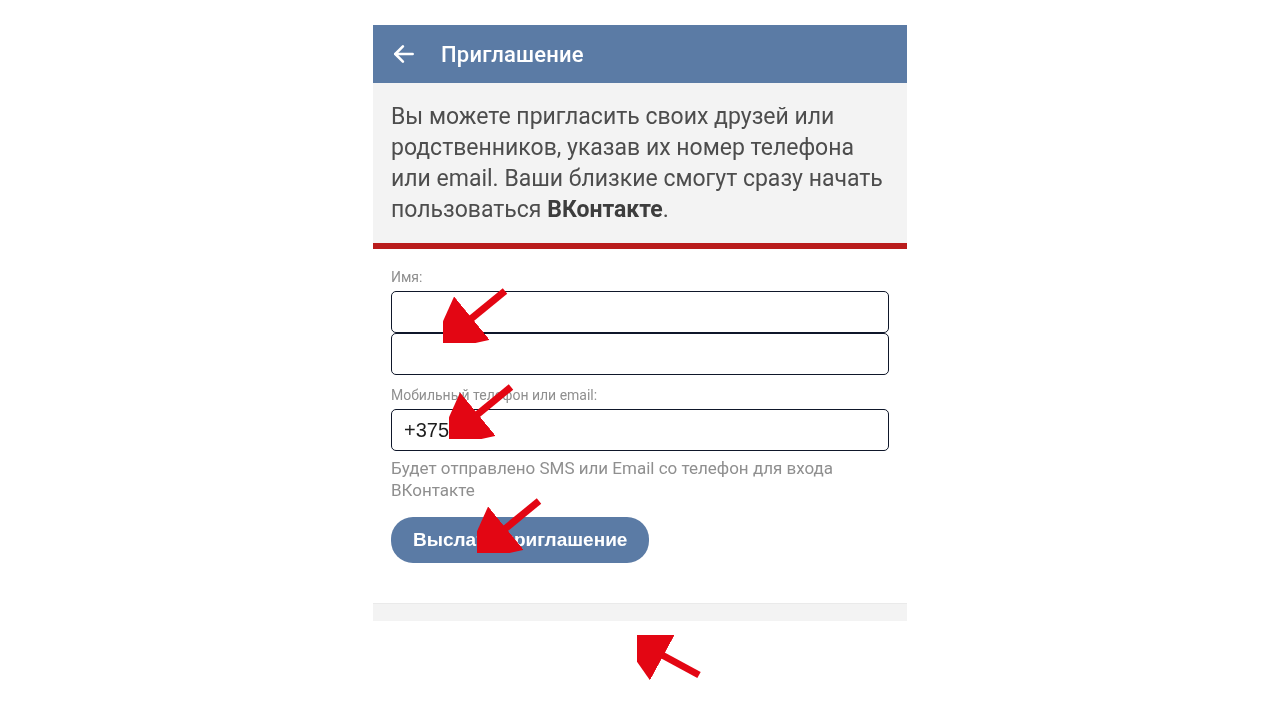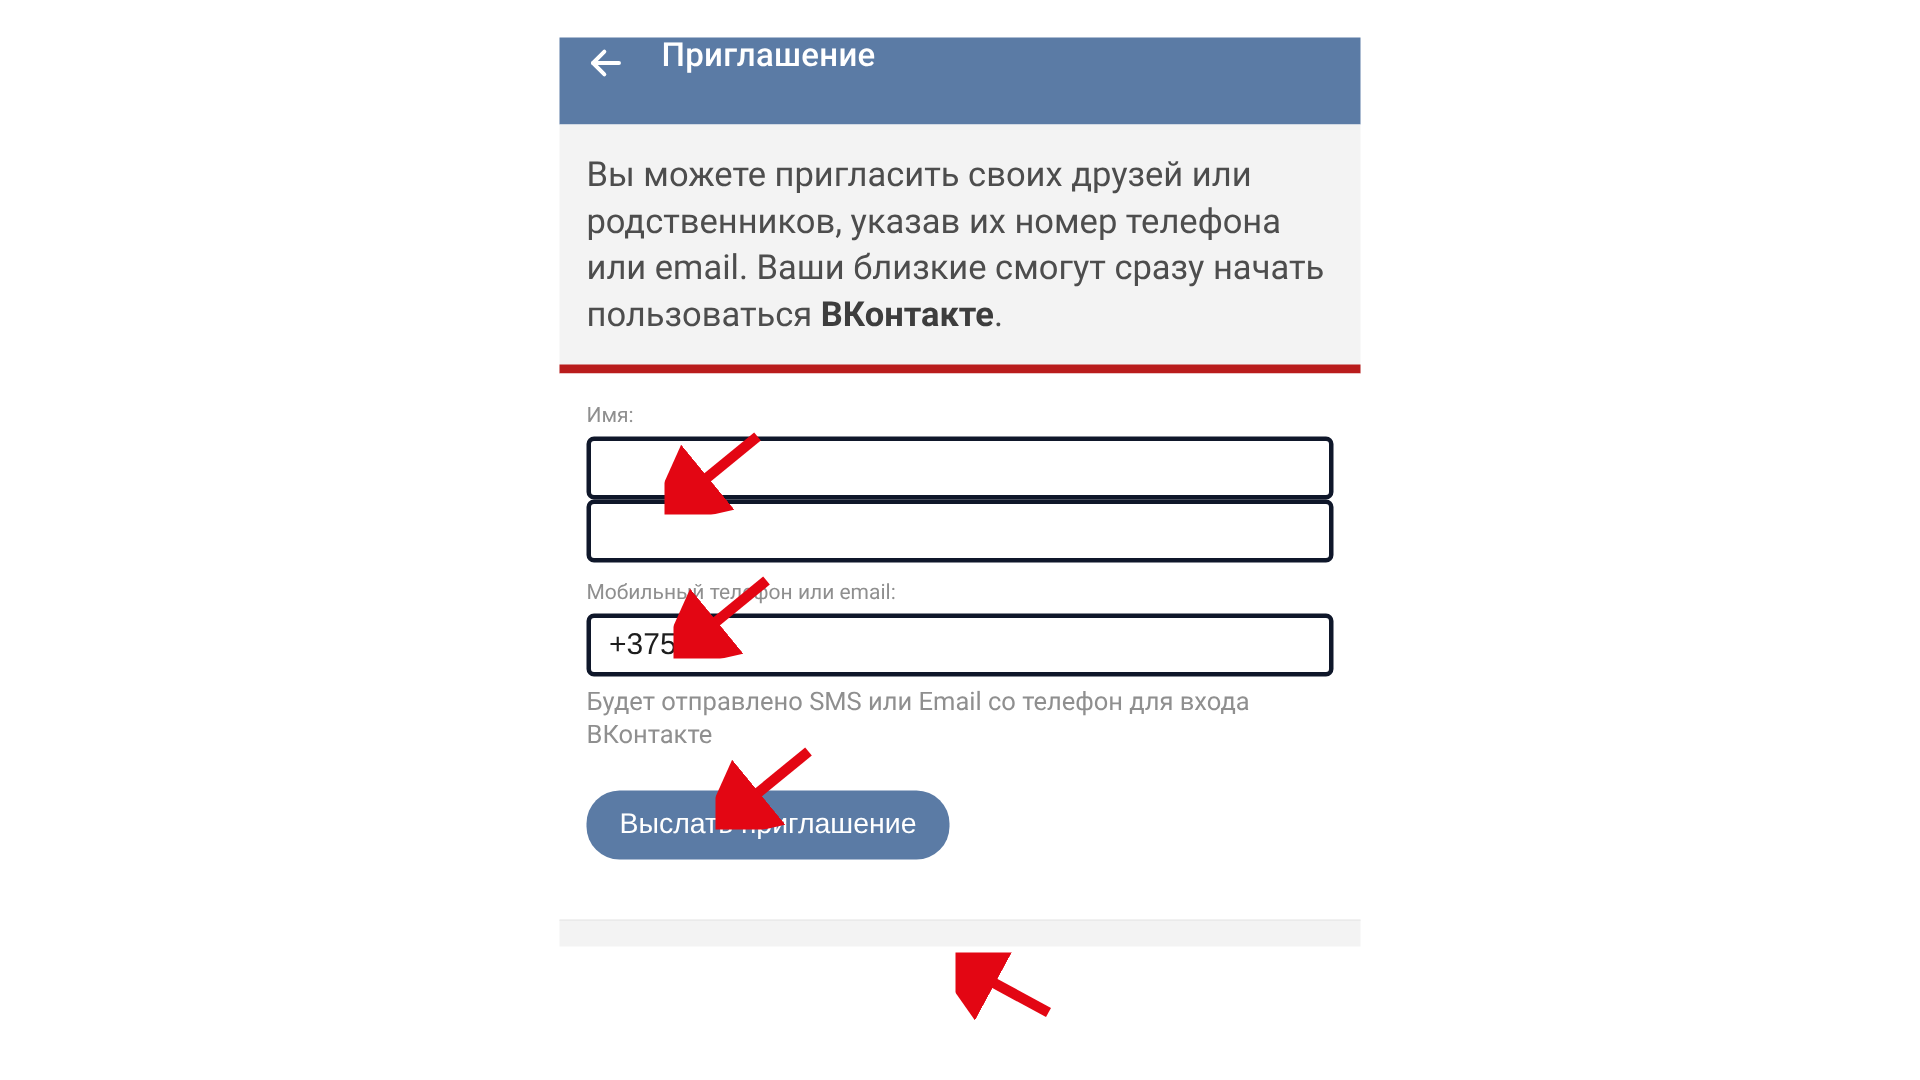--- a/index.html
+++ b/index.html
@@ -20,20 +20,21 @@
     width: 536px;
     margin-top: 24px;
     background: #ffffff;
     border: 1px solid #ffffff;
     position: relative;
   }
   .header {
     background: #5b7ba5;
     height: 58px;
     display: flex;
+    align-items: center;
     padding: 0 14px;
     color: #ffffff;
   }
   .back-btn {
     width: 34px; height: 34px;
     display: flex; align-items: center; justify-content: center;
     cursor: pointer;
   }
   .back-btn svg { stroke: #ffffff; }
   .header-title {
@@ -58,43 +59,43 @@
   .field-label {
     color: #8f8f8f;
     font-size: 14px;
     margin-bottom: 6px;
     margin-top: 12px;
   }
   .field-label:first-child { margin-top: 2px; }
   .text-input {
     width: 100%;
     height: 42px;
-    border: 3px solid #0f172a;
+    border: 1px solid #0f172a;
     border-radius: 5px;
     padding: 0 12px;
     font-size: 20px;
     color: #1d1d1d;
     background: #ffffff;
     outline: none;
   }
   .hint {
     color: #8f8f8f;
     font-size: 17px;
     line-height: 1.3;
     margin-top: 6px;
   }
   .submit-btn {
-    margin-top: 26px;
+    margin-top: 16px;
     background: #5b7ba5;
     color: #ffffff;
     border: none;
     border-radius: 22px;
     padding: 12px 22px;
     font-size: 19px;
-    font-weight: 400;
+    font-weight: 700;
     cursor: pointer;
   }
   .footer-strip {
     height: 18px;
     background: #f3f3f3;
     border-top: 1px solid #eaeaea;
     margin-top: 18px;
   }
   .arrow {
     position: absolute;

